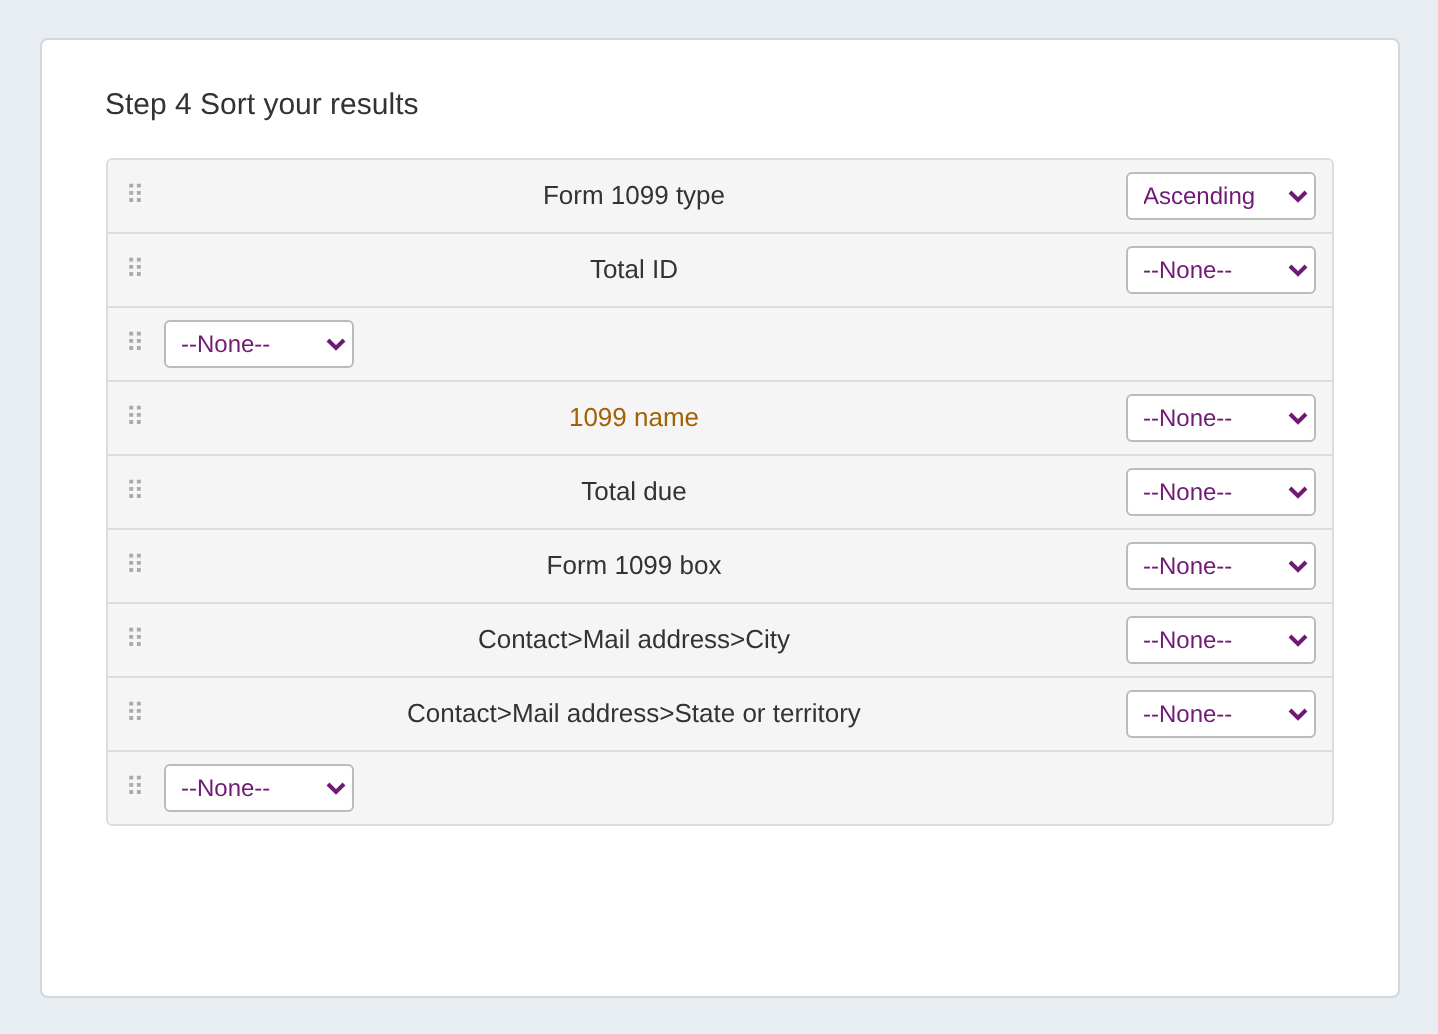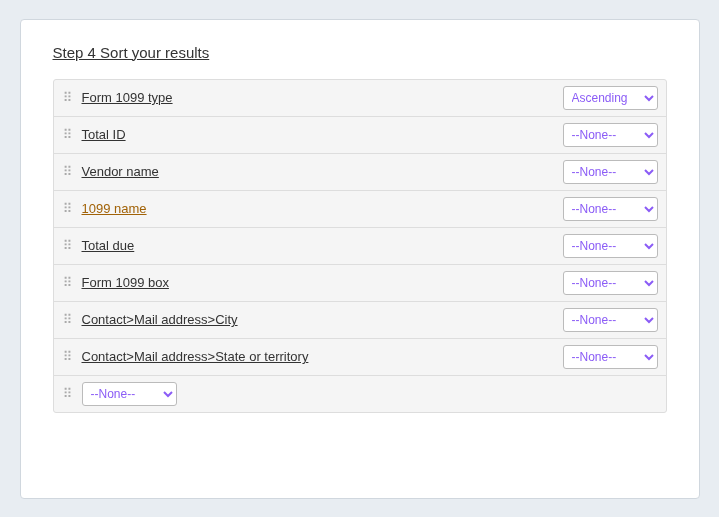--- a/index.html
+++ b/index.html
@@ -19,21 +19,20 @@
       border-radius: 4px;
       padding: 24px 32px 32px 32px;
       width: 680px;
       min-height: 480px;
     }
     .step-title {
       font-size: 15px;
       color: #333;
       margin-bottom: 18px;
       font-weight: normal;
-      text-decoration: underline;
     }
     .sort-table {
       width: 100%;
       border-collapse: collapse;
     }
     .sort-row {
       display: flex;
       align-items: center;
       border: 1px solid #ddd;
       background: #f5f5f5;
@@ -52,39 +51,38 @@
       align-items: center;
       justify-content: center;
       color: #aaa;
       font-size: 13px;
       cursor: grab;
       padding: 0 4px;
       height: 36px;
     }
     .row-label {
       flex: 1;
-      text-align: left;
+      text-align: center;
       padding: 8px 10px 8px 0;
       color: #333;
       font-size: 13px;
       white-space: nowrap;
-      text-decoration: underline;
     }
     .row-label.blue {
       color: #a16207;
     }
     .row-select {
       min-width: 95px;
       margin-right: 8px;
       padding: 3px 4px;
       border: 1px solid #bbb;
       border-radius: 3px;
       background: #fff;
       font-size: 12px;
-      color: #8b5cf6;
+      color: #701a75;
       cursor: pointer;
     }
   </style>
 </head>
 <body>
 
 <div class="card">
   <div class="step-title">Step 4 Sort your results</div>
   <div class="sort-table" id="sort-rows-container">
   <div class="sort-row">
@@ -92,21 +90,20 @@
         <div class="row-label">Form 1099 type</div>
         <select class="row-select"><option value="Ascending">Ascending</option><option value="Descending">Descending</option><option value="--None--">--None--</option></select>
       </div>
       <div class="sort-row">
         <div class="drag-handle">⠿</div>
         <div class="row-label">Total ID</div>
         <select class="row-select"><option value="--None--">--None--</option><option value="Ascending">Ascending</option><option value="Descending">Descending</option></select>
       </div>
       <div class="sort-row">
         <div class="drag-handle">⠿</div>
-        <div class="row-label">Vendor name</div>
         <select class="row-select"><option value="--None--">--None--</option><option value="Ascending">Ascending</option><option value="Descending">Descending</option></select>
       </div>
       <div class="sort-row">
         <div class="drag-handle">⠿</div>
         <div class="row-label blue">1099 name</div>
         <select class="row-select"><option value="--None--">--None--</option><option value="Ascending">Ascending</option><option value="Descending">Descending</option></select>
       </div>
       <div class="sort-row">
         <div class="drag-handle">⠿</div>
         <div class="row-label">Total due</div>

